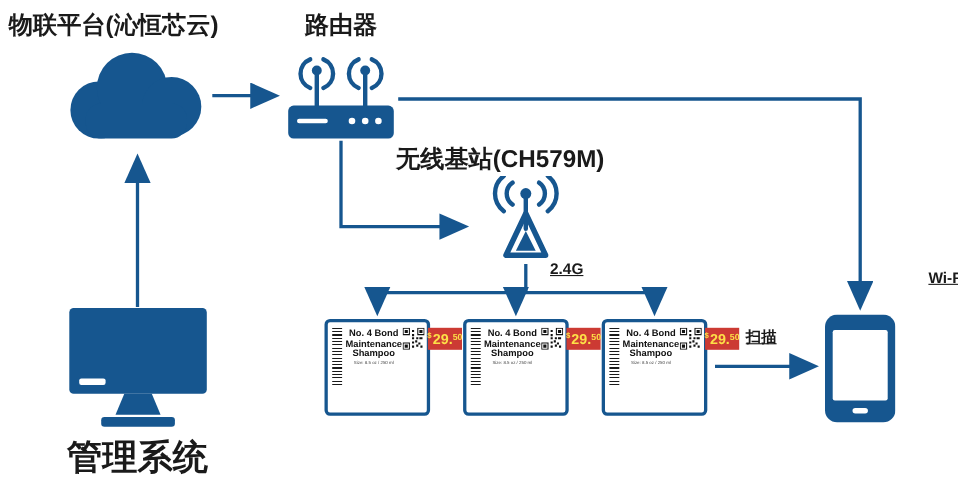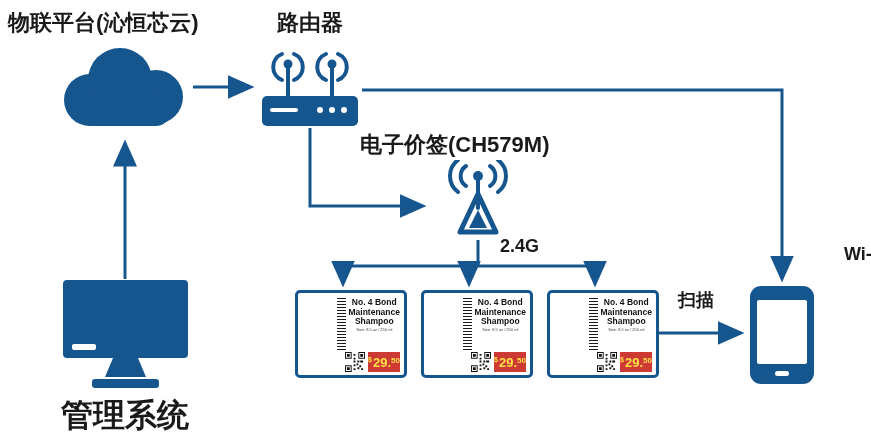--- a/index.html
+++ b/index.html
@@ -7,32 +7,32 @@
     position:relative; width:871px; height:435px; background:#ffffff;
     font-family:"Liberation Sans", sans-serif; overflow:hidden;
   }
   .abs { position:absolute; }
   .lbl {
     position:absolute; font-weight:600; color:#1a1a1a; white-space:nowrap;
     font-family:"Liberation Sans", sans-serif;
   }
   .lbl-top { font-size:22px; }
   .lbl-bottom { font-size:32px; }
-  .lbl-edge { font-size:18px; }
+  .lbl-edge { font-size:14px;text-decoration:underline; }
   .center-x { transform:translateX(-50%); }
 
   
   #connectors { position:absolute; left:0; top:0; }
 
   
   .tag {
-    position:absolute; width:112px; height:88px; top:290px;
+    position:absolute; width:96px; height:88px; top:290px;
     background:#ffffff; border:3px solid #16568F; border-radius:5px;
     box-sizing:border-box; padding:4px 4px 3px 4px;
-    display:flex; flex-direction:column;align-items:flex-end;
+    display:flex; 
   }
   .tag-top { display:flex; flex:1; gap:3px; }
   .barcode {
     width:9px; height:52px; margin-top:1px;
     background:repeating-linear-gradient(to bottom, #1a1a1a 0 1px, #ffffff 1px 3px);
   }
   .tag-title {
     flex:1; text-align:center; font-weight:bold; font-size:8.5px;
     line-height:1.12; color:#111; padding-top:1px;
   }
@@ -71,24 +71,24 @@
     <path d="M343,266 H595" stroke="#16568F" stroke-width="3" fill="none"></path>
     <path d="M343,266 V283" stroke="#16568F" stroke-width="3" fill="none" marker-end="url(#ah)"></path>
     <path d="M469,266 V283" stroke="#16568F" stroke-width="3" fill="none" marker-end="url(#ah)"></path>
     <path d="M595,266 V283" stroke="#16568F" stroke-width="3" fill="none" marker-end="url(#ah)"></path>
 
     <path d="M650,333 H740" stroke="#16568F" stroke-width="3" fill="none" marker-end="url(#ah)"></path>
   </svg>
 
   <div class="lbl lbl-top abs" style="left:8px; top:8px;">物联平台(沁恒芯云)</div>
   <div class="lbl lbl-top abs" style="left:277px; top:8px;">路由器</div>
-  <div class="lbl lbl-top abs" style="left:360px; top:130px;">电子价签(CH579M)</div>
+  <div class="lbl lbl-top abs" style="left:360px; top:130px;">无线基站(CH579M)</div>
   <div class="lbl lbl-edge abs" style="left:500px; top:236px;">2.4G</div>
   <div class="lbl lbl-edge abs" style="left:844px; top:244px;">Wi-Fi</div>
-  <div class="lbl lbl-edge abs" style="left:678px; top:288px;">扫描</div>
+  <div class="lbl lbl-edge abs" style="left:678px; top:298px;">扫描</div>
   <div class="lbl lbl-bottom abs center-x" style="left:125px; top:394px;">管理系统</div>
 
   <div class="abs" style="left:52px; top:42px; width:140px; height:92px;">
     <svg viewBox="0 0 140 92" width="140" height="92">
       <g fill="#16568F">
         <circle cx="38" cy="58" r="26"></circle>
         <circle cx="68" cy="38" r="32"></circle>
         <circle cx="104" cy="55" r="27"></circle>
         <rect x="26" y="52" width="92" height="32" rx="14"></rect>
       </g>

